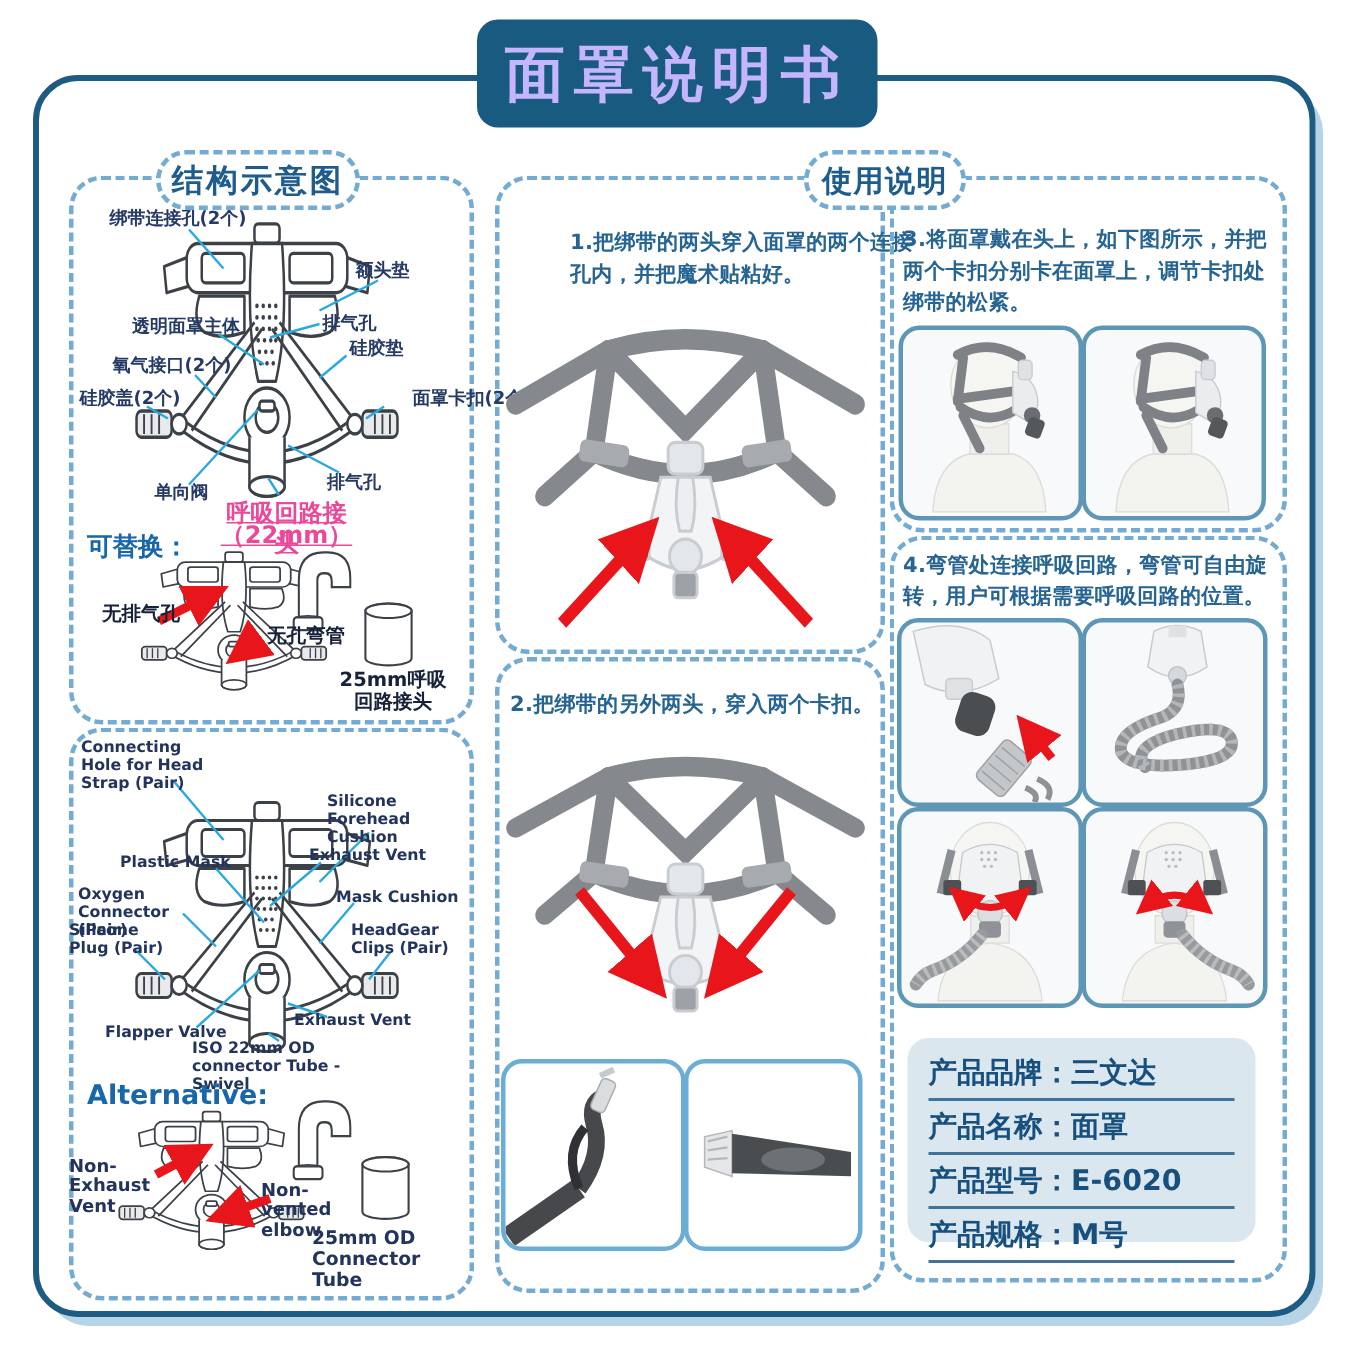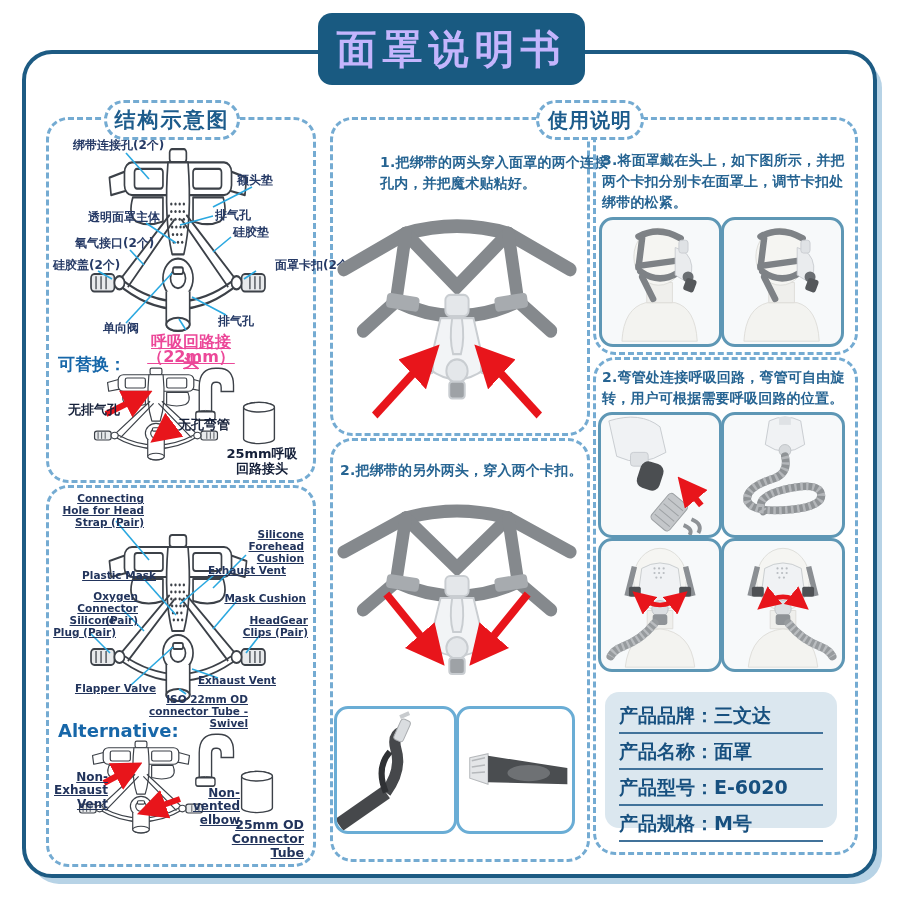--- a/index.html
+++ b/index.html
@@ -16,21 +16,21 @@
           color:#c4b5fd;font-size:40px;font-weight:bold;letter-spacing:6px;z-index:5;}
   
   .dashbox{position:absolute;border:3px dashed #74abd2;border-radius:22px;background:transparent;}
   
   .pill{position:absolute;background:#fff;border:3px dashed #74abd2;border-radius:22px;
         display:flex;align-items:center;justify-content:center;
         color:#1d5c8c;font-weight:bold;z-index:6;}
   
   .lblcn{position:absolute;font-size:12px;font-weight:bold;color:#263a66;white-space:nowrap;line-height:1.15;}
   .lblcn2{position:absolute;font-size:16px;font-weight:bold;color:#ec4899;text-align:center;line-height:1.25;text-decoration:underline;}
-  .lblen{position:absolute;font-size:10.5px;font-weight:bold;color:#22345c;text-align:right;line-height:1.12;text-decoration:underline;}
+  .lblen{position:absolute;font-size:10.5px;font-weight:bold;color:#22345c;text-align:left;line-height:1.12;}
   .lblblk{position:absolute;font-size:13px;font-weight:bold;color:#16213a;text-align:center;line-height:1.15;}
   .hdg{position:absolute;font-size:17px;font-weight:bold;color:#1767a9;}
   .step{position:absolute;font-size:14px;font-weight:bold;color:#266492;line-height:1.5;letter-spacing:.2px;}
   
   .pbox{position:absolute;border:3px solid #5e97b5;border-radius:14px;background:#f7f9fa;overflow:hidden;}
   
   .ptable{position:absolute;left:605px;top:692px;width:232px;height:136px;background:#dbe7ef;
           border-radius:14px;padding:10px 14px 0 14px;box-sizing:border-box;z-index:2;}
   .prow{height:30px;border-bottom:2px solid #41729a;margin-bottom:4px;
         font-size:19px;font-weight:bold;color:#17507f;white-space:nowrap;line-height:26px;}
@@ -333,21 +333,21 @@
     <svg width="117" height="124" viewBox="0 0 120 135">
         <use href="#g-headside"></use>
       </svg>
   </div>
   <div class="pbox" style="left:721px;top:217px;width:117px;height:124px;">
     <svg width="117" height="124" viewBox="0 0 120 135">
         <use href="#g-headside"></use>
       </svg>
   </div>
 
-  <div class="step" style="left:602px;top:367px;width:246px;">2.弯管处连接呼吸回路，弯管可自由旋转，用户可根据需要呼吸回路的位置。</div>
+  <div class="step" style="left:602px;top:367px;width:246px;">4.弯管处连接呼吸回路，弯管可自由旋转，用户可根据需要呼吸回路的位置。</div>
 
   <div class="pbox" style="left:598px;top:412px;width:118px;height:120px;">
     <svg width="118" height="120" viewBox="0 0 120 122">
       <path d="M8 6 Q40 -4 60 12 L66 38 Q40 54 16 42 Z" fill="#f0f2f4" stroke="#c8ccd0"></path>
       <rect x="30" y="38" width="18" height="14" rx="3" fill="#dfe2e5" stroke="#c8ccd0"></rect>
       <rect x="38" y="48" width="24" height="28" rx="8" fill="#4b4e51" transform="rotate(18 50 62)"></rect>
       <g transform="rotate(40 70 98)">
         <rect x="58" y="82" width="24" height="34" rx="4" fill="#c4c7ca" stroke="#9da1a4"></rect>
         <path d="M60 89 h20 M60 96 h20 M60 103 h20 M60 110 h20" stroke="#9da1a4" fill="none"></path>
       </g>

